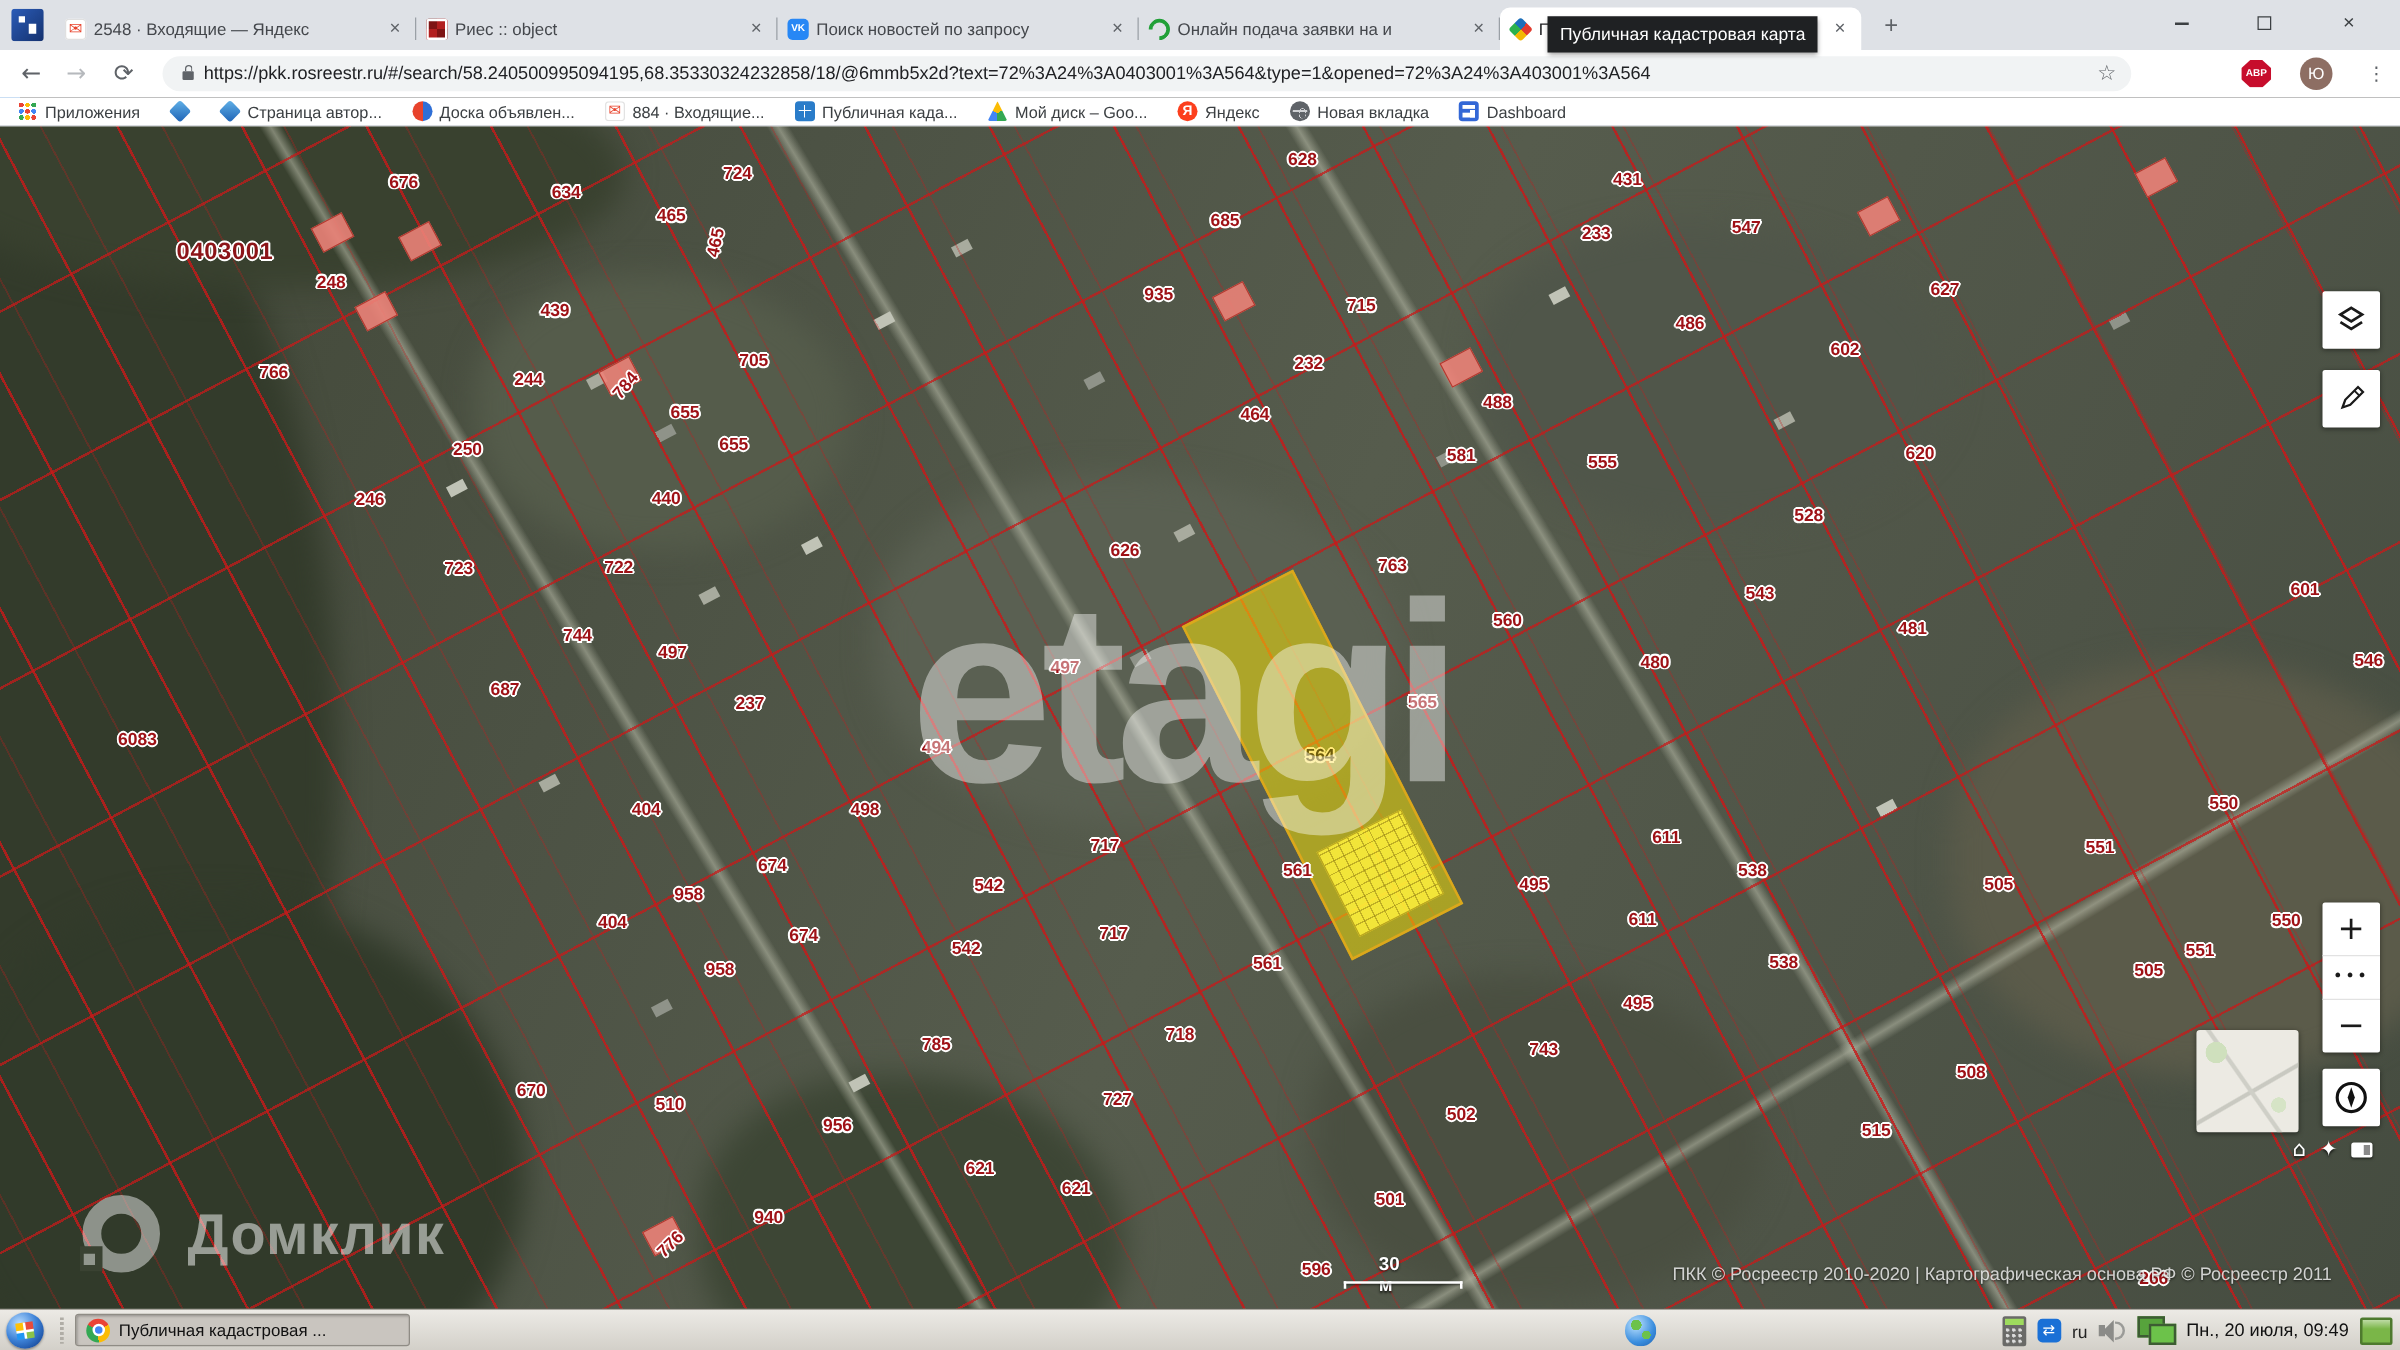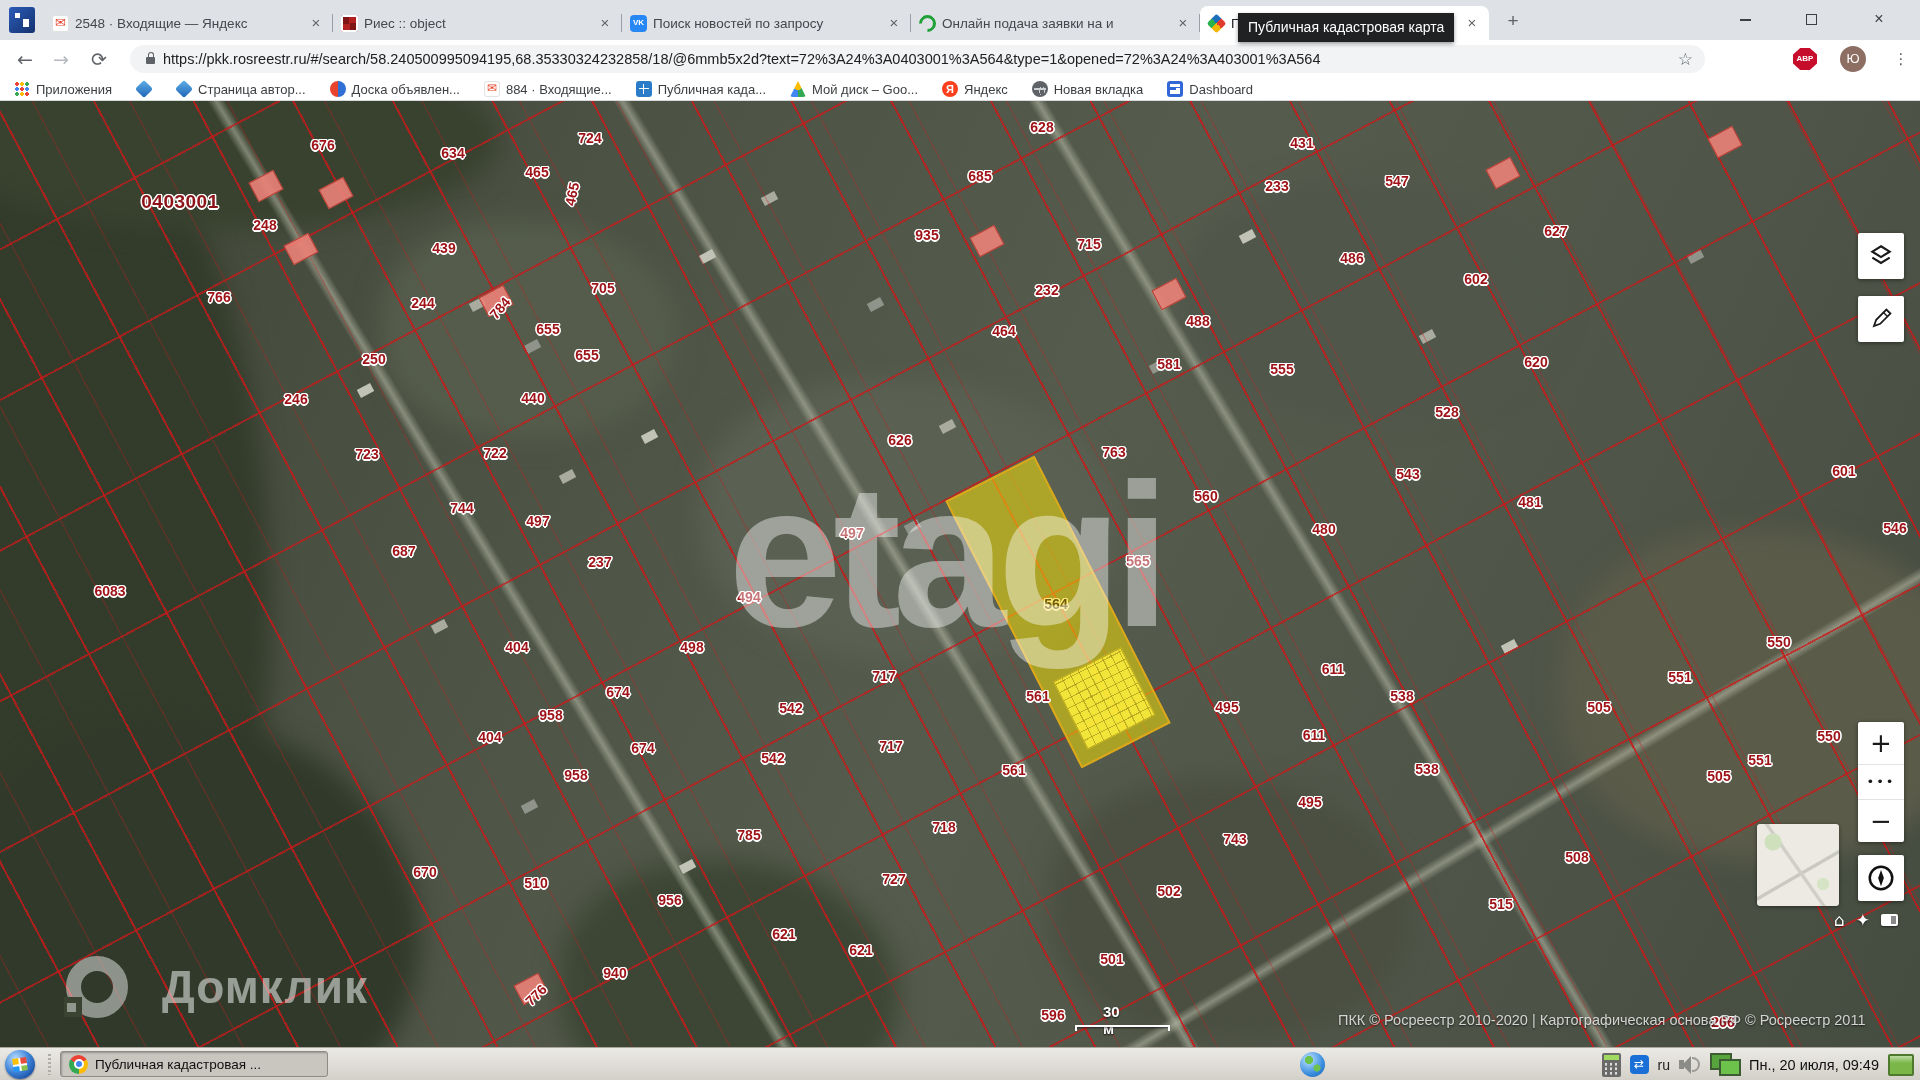--- a/index.html
+++ b/index.html
@@ -111,21 +111,21 @@
     background:rgba(255,241,61,.85);border:1px solid #b9a51f;
     background-image:repeating-linear-gradient(0deg,transparent 0 8px,rgba(150,130,20,.55) 8px 9px),
       repeating-linear-gradient(90deg,transparent 0 8px,rgba(150,130,20,.55) 8px 9px);}
   .plabel{position:absolute;font-weight:bold;font-size:14px;color:#9e1116;white-space:nowrap;z-index:6;
     text-shadow:-1px -1px 0 #fff,1px -1px 0 #fff,-1px 1px 0 #fff,1px 1px 0 #fff,0 -1.5px 0 #fff,0 1.5px 0 #fff,-1.5px 0 0 #fff,1.5px 0 0 #fff;}
   .plabel.q{font-size:19px;color:#8c1418;letter-spacing:.5px;}
   .plabel.y{color:#6e5c0a;
     text-shadow:-1px -1px 0 #ffe878,1px -1px 0 #ffe878,-1px 1px 0 #ffe878,1px 1px 0 #ffe878,0 -1.5px 0 #ffe878,0 1.5px 0 #ffe878,-1.5px 0 0 #ffe878,1.5px 0 0 #ffe878;}
   .watermark{position:absolute;left:728px;top:352px;font-size:205px;font-weight:bold;line-height:1;
     letter-spacing:-9px;color:rgba(255,255,255,.42);z-index:8;}
-  .domclick{position:absolute;left:66px;top:856px;display:flex;align-items:center;gap:34px;z-index:8;}
+  .domclick{position:absolute;left:66px;top:856px;display:flex;align-items:center;gap:22px;z-index:8;}
   .dc-ico{width:62px;height:62px;border-radius:50%;border:15px solid rgba(255,255,255,.45);
     box-sizing:border-box;position:relative;}
   .dc-ico:before{content:"";position:absolute;left:-17px;top:26px;width:18px;height:20px;background:#3a4232;}
   .dc-ico:after{content:"";position:absolute;left:-14px;top:32px;width:9px;height:9px;background:rgba(255,255,255,.45);}
   .dc-text{font-size:46px;font-weight:bold;color:rgba(255,255,255,.5);letter-spacing:1px;}
   .scalebar{position:absolute;left:1075px;top:905px;z-index:9;color:#fff;}
   .scalebar .lbl{position:absolute;left:28px;top:-2px;font-size:15px;font-weight:bold;text-shadow:0 1px 2px rgba(0,0,0,.8);}
   .scalebar .line{position:absolute;left:0;top:20px;width:95px;height:2px;background:#fff;box-shadow:0 1px 2px rgba(0,0,0,.6);}
   .scalebar .line:before,.scalebar .line:after{content:"";position:absolute;top:0;width:2px;height:6px;background:#fff;}
   .scalebar .line:before{left:0;} .scalebar .line:after{right:0;}

